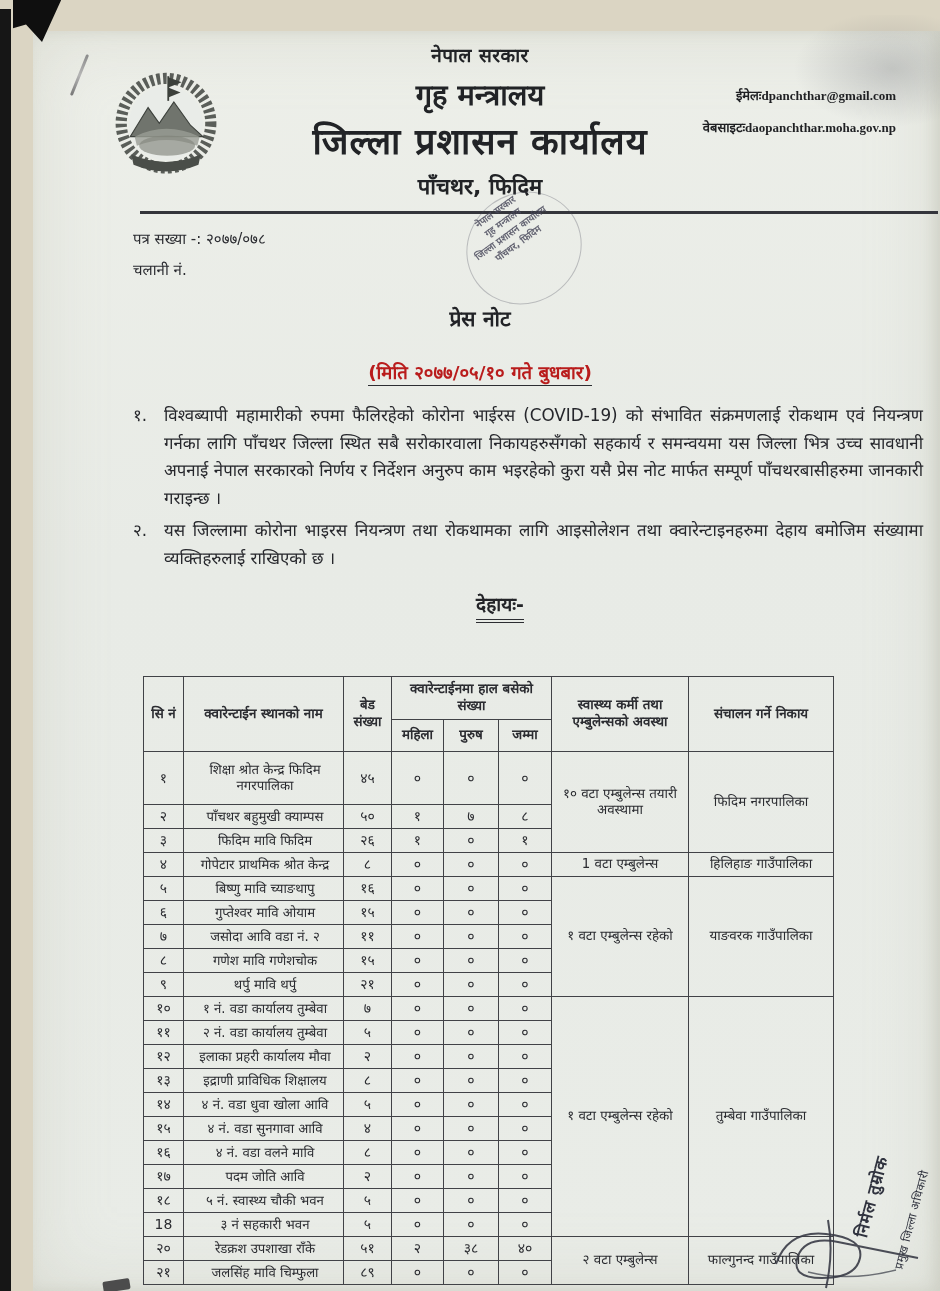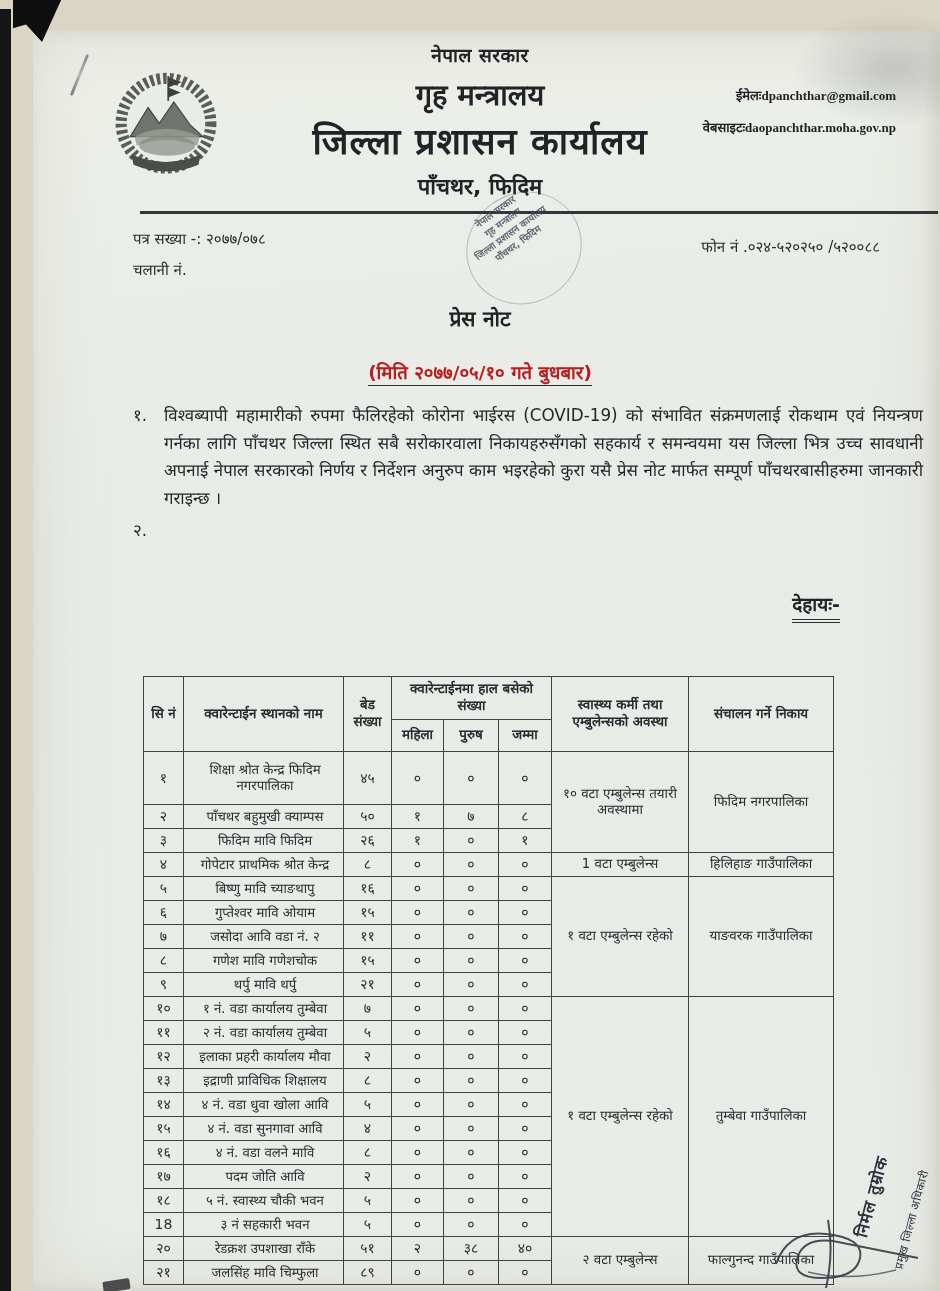--- a/index.html
+++ b/index.html
@@ -54,21 +54,21 @@
     font-size:21px;font-weight:600;color:#222327;}
   .date-line-wrap{position:absolute;left:140px;top:359px;width:680px;text-align:center;}
   .date-line{display:inline-block;font-size:18.5px;font-weight:600;color:#b91c1c;
     border-bottom:1.6px solid #2c2d32;padding-bottom:1px;}
 
   .paras{position:absolute;left:133px;top:402px;width:790px;}
   .para{position:relative;padding-left:31px;text-align:justify;
     font-size:16.8px;line-height:27.6px;color:#25262b;margin-bottom:5px;}
   .para .pnum{position:absolute;left:0;top:0;}
 
-  .subhead-wrap{position:absolute;left:160px;top:591px;width:680px;text-align:right;}
+  .subhead-wrap{position:absolute;left:160px;top:591px;width:680px;text-align:center;}
   .subhead{display:inline-block;font-size:19px;font-weight:600;color:#232428;
     border-bottom:4px double #2c2d32;padding-bottom:2px;}
 
   
   table.qt{position:absolute;left:143px;top:676px;width:690px;border-collapse:collapse;
     table-layout:fixed;color:#2b2c31;}
   table.qt th,table.qt td{border:1.4px solid #414247;padding:1px 4px;vertical-align:middle;
     font-weight:normal;overflow:hidden;}
   table.qt th{font-size:13.4px;line-height:1.25;font-weight:600;}
   table.qt td{font-size:13.2px;line-height:1.2;text-align:center;}
@@ -118,21 +118,20 @@
   <div>वेबसाइटःdaopanchthar.moha.gov.np</div>
 </div>
 
 <div class="rule"></div>
 
 <div class="meta-left">
   <div>पत्र सख्या -: २०७७/०७८</div>
   <div>चलानी नं.</div>
 </div>
 <div class="meta-right">
-  <div>फोन नं .०२४-५२०२५० /५२००८८</div>
 </div>
 
 <div class="stamp">
   <div class="ring"></div>
   <div class="s-line">नेपाल सरकार</div>
   <div class="s-line">गृह मन्त्रालय</div>
   <div class="s-line">जिल्ला प्रशासन कार्यालय</div>
   <div class="s-line">पाँचथर, फिदिम</div>
 </div>
 
@@ -141,20 +140,21 @@
   <span class="date-line">(मिति २०७७/०५/१० गते बुधबार)</span>
 </div>
 
 <div class="paras">
   <div class="para">
     <span class="pnum">१.</span>
     <span>विश्वब्यापी महामारीको रुपमा फैलिरहेको कोरोना भाईरस (COVID-19) को संभावित संक्रमणलाई रोकथाम एवं नियन्त्रण गर्नका लागि पाँचथर जिल्ला स्थित सबै सरोकारवाला निकायहरुसँगको सहकार्य र समन्वयमा यस जिल्ला भित्र उच्च सावधानी अपनाई नेपाल सरकारको निर्णय र निर्देशन अनुरुप काम भइरहेको कुरा यसै प्रेस नोट मार्फत सम्पूर्ण पाँचथरबासीहरुमा जानकारी गराइन्छ ।</span>
   </div>
   <div class="para">
     <span class="pnum">२.</span>
+    <span>यस जिल्लामा कोरोना भाइरस नियन्त्रण तथा रोकथामका लागि आइसोलेशन तथा क्वारेन्टाइनहरुमा देहाय बमोजिम संख्यामा व्यक्तिहरुलाई राखिएको छ ।</span>
   </div>
 </div>
 
 <div class="subhead-wrap">
   <span class="subhead">देहायः-</span>
 </div>
 
 <table class="qt">
   <colgroup>
     <col style="width:40px">

